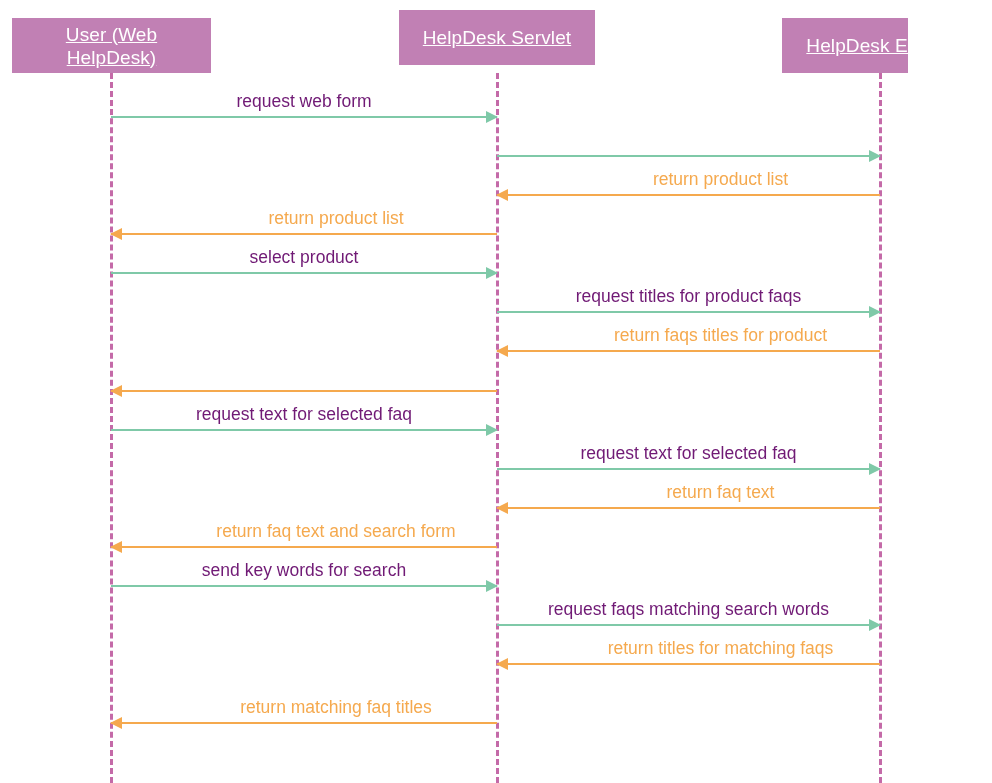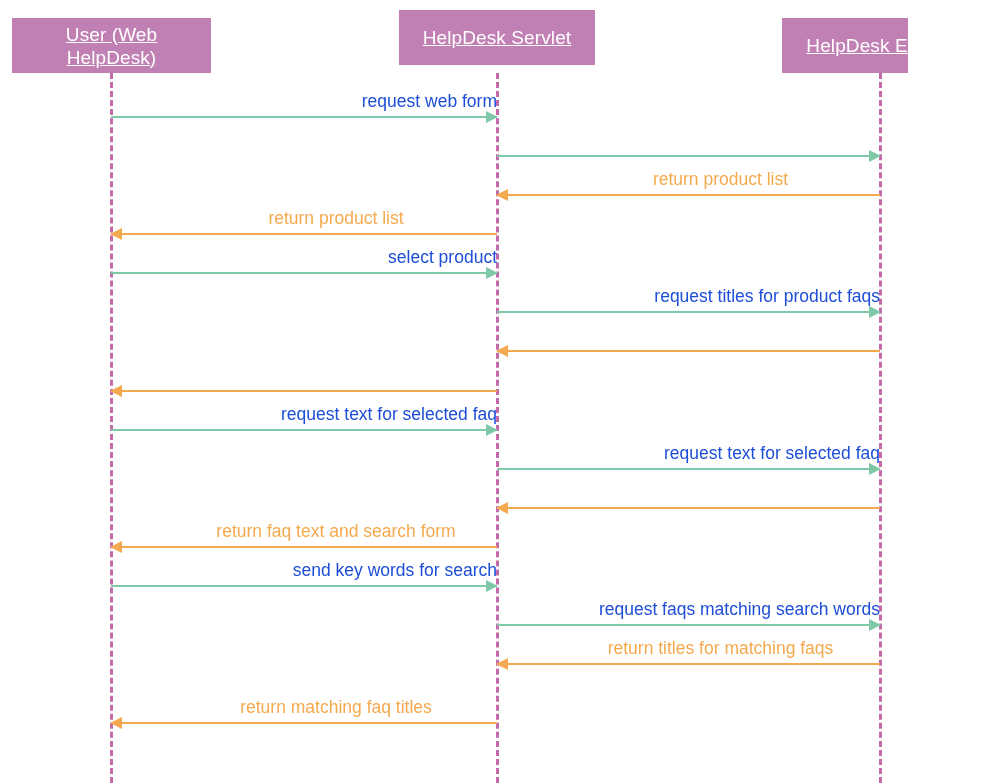--- a/index.html
+++ b/index.html
@@ -53,21 +53,21 @@
   }
   .message-label {
     position: absolute;
     bottom: 7px;
     width: 100%;
     text-align: center;
     font-size: 17.5px;
     line-height: 20px;
     white-space: nowrap;
   }
-  .message.request .message-label { color: #1d4ed8; text-align: right; }
+  .message.request .message-label { color: #701a75; }
   .message.response .message-label { color: #f5a94e; margin-left: 32px; }
   .message-line {
     position: absolute;
     bottom: 0;
     left: 0;
     width: 100%;
     height: 2px;
   }
   .message.request .message-line { background: #7fc9a8; }
   .message.response .message-line { background: #f5a94e; }
@@ -138,38 +138,40 @@
         <div class="message-label">select product</div>
       </div>
       <div class="message request" style="left: 497px; width: 383px; top: 279px;">
         <div class="message-line"></div>
         <div class="message-head"></div>
         <div class="message-label">request titles for product faqs</div>
       </div>
       <div class="message response" style="left: 497px; width: 383px; top: 318px;">
         <div class="message-line"></div>
         <div class="message-head"></div>
+        <div class="message-label">return faqs titles for product</div>
       </div>
       <div class="message response" style="left: 111px; width: 386px; top: 358px;">
         <div class="message-line"></div>
         <div class="message-head"></div>
       </div>
       <div class="message request" style="left: 111px; width: 386px; top: 397px;">
         <div class="message-line"></div>
         <div class="message-head"></div>
         <div class="message-label">request text for selected faq</div>
       </div>
       <div class="message request" style="left: 497px; width: 383px; top: 436px;">
         <div class="message-line"></div>
         <div class="message-head"></div>
         <div class="message-label">request text for selected faq</div>
       </div>
       <div class="message response" style="left: 497px; width: 383px; top: 475px;">
         <div class="message-line"></div>
         <div class="message-head"></div>
+        <div class="message-label">return faq text</div>
       </div>
       <div class="message response" style="left: 111px; width: 386px; top: 514px;">
         <div class="message-line"></div>
         <div class="message-head"></div>
         <div class="message-label">return faq text and search form</div>
       </div>
       <div class="message request" style="left: 111px; width: 386px; top: 553px;">
         <div class="message-line"></div>
         <div class="message-head"></div>
         <div class="message-label">send key words for search</div>

